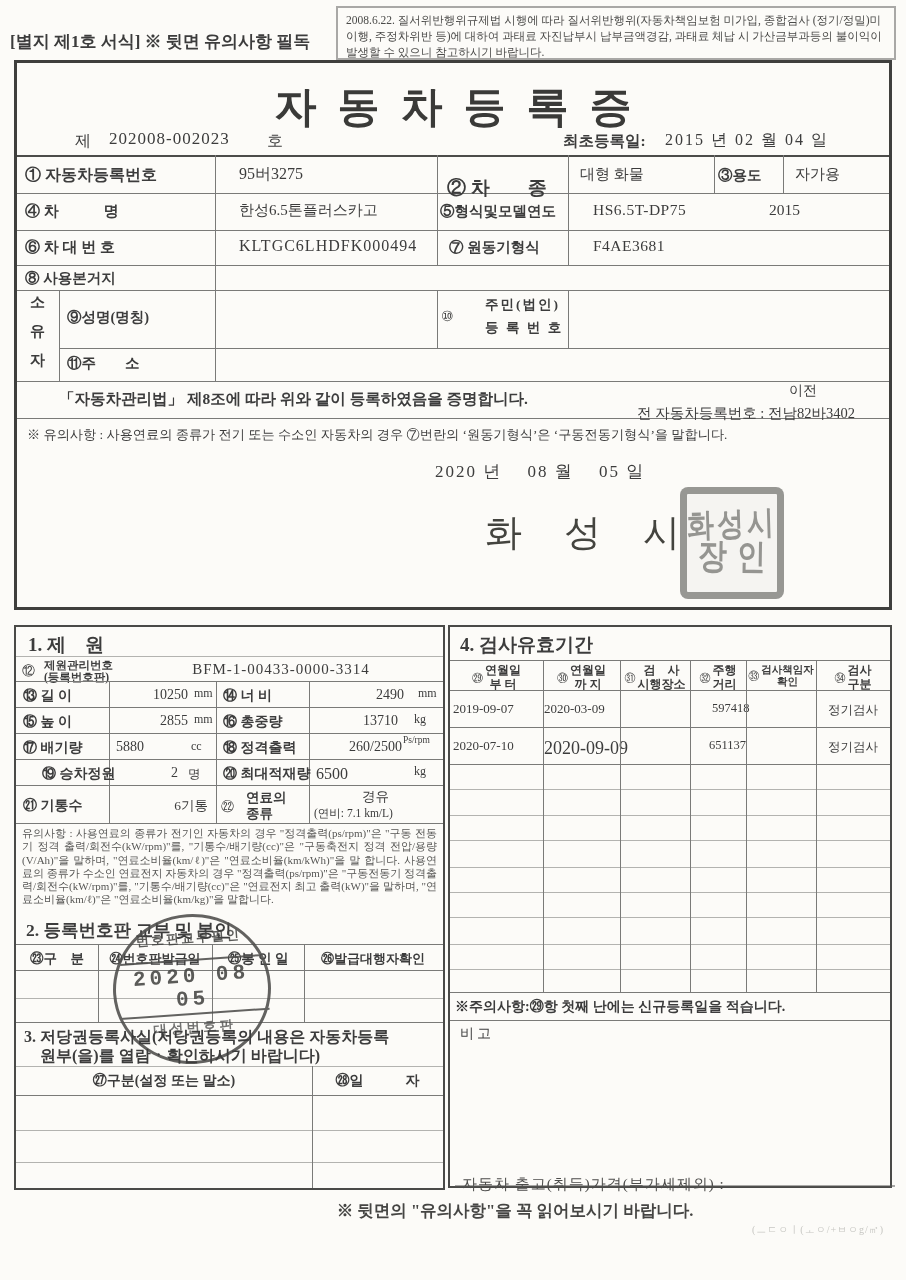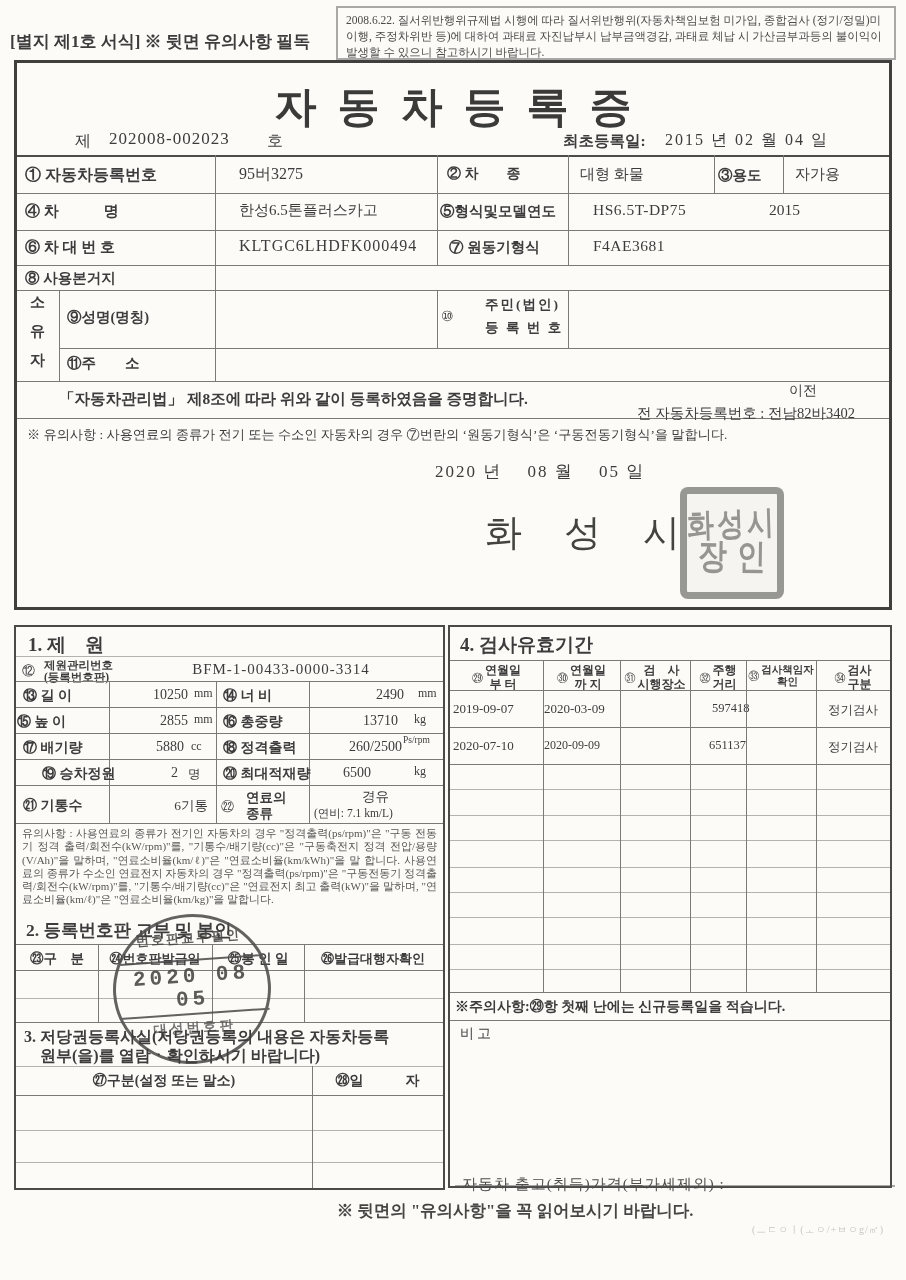--- a/index.html
+++ b/index.html
@@ -72,21 +72,21 @@
     <i class="vl" style="left:420px;top:92px;height:110px;"></i>
     <i class="vl" style="left:420px;top:227px;height:58px;"></i>
     <i class="vl" style="left:551px;top:92px;height:110px;"></i>
     <i class="vl" style="left:551px;top:227px;height:58px;"></i>
     <i class="vl" style="left:697px;top:92px;height:38px;"></i>
     <i class="vl" style="left:766px;top:92px;height:38px;"></i>
     <i class="vl" style="left:42px;top:227px;height:91px;"></i>
 
     <div class="abs b" style="left:8px;top:102px;font-size:16px;">① 자동차등록번호</div>
     <div class="abs" style="left:222px;top:101px;font-size:16px;">95버3275</div>
-    <div class="abs b" style="left:430px;top:102px;font-size:14px;">② 차　　종</div>
+    <div class="abs b" style="left:430px;top:112px;font-size:19px;">② 차　　종</div>
     <div class="abs" style="left:563px;top:102px;font-size:15px;">대형 화물</div>
     <div class="abs b" style="left:701px;top:103px;font-size:14.5px;">③용도</div>
     <div class="abs" style="left:778px;top:102px;font-size:15px;">자가용</div>
 
     <div class="abs b" style="left:8px;top:139px;font-size:15px;">④ 차　　　명</div>
     <div class="abs" style="left:222px;top:138px;font-size:15px;">한성6.5톤플러스카고</div>
     <div class="abs b" style="left:423px;top:139px;font-size:14.5px;">⑤형식및모델연도</div>
     <div class="abs" style="left:576px;top:138px;font-size:15.5px;letter-spacing:.5px;">HS6.5T-DP75</div>
     <div class="abs" style="left:752px;top:138px;font-size:15.5px;">2015</div>
 
@@ -141,39 +141,39 @@
     <i class="vl" style="left:200px;top:54px;height:142px;"></i>
     <i class="vl" style="left:293px;top:54px;height:142px;"></i>
 
     <div class="abs b" style="left:7px;top:60px;font-size:14px;">⑬ 길 이</div>
     <div class="abs" style="left:100px;top:60px;width:72px;text-align:right;font-size:14px;">10250</div>
     <div class="abs" style="left:178px;top:59px;font-size:12px;">mm</div>
     <div class="abs b" style="left:207px;top:60px;font-size:14px;">⑭ 너 비</div>
     <div class="abs" style="left:300px;top:60px;width:88px;text-align:right;font-size:14px;">2490</div>
     <div class="abs" style="left:402px;top:59px;font-size:12px;">mm</div>
 
-    <div class="abs b" style="left:1px;top:86px;font-size:14px;">⑮ 높 이</div>
+    <div class="abs b" style="left:7px;top:86px;font-size:14px;">⑮ 높 이</div>
     <div class="abs" style="left:100px;top:86px;width:72px;text-align:right;font-size:14px;">2855</div>
     <div class="abs" style="left:178px;top:85px;font-size:12px;">mm</div>
     <div class="abs b" style="left:207px;top:86px;font-size:14px;">⑯ 총중량</div>
     <div class="abs" style="left:300px;top:86px;width:82px;text-align:right;font-size:14px;">13710</div>
     <div class="abs" style="left:398px;top:85px;font-size:12px;">kg</div>
 
     <div class="abs b" style="left:7px;top:112px;font-size:14px;">⑰ 배기량</div>
-    <div class="abs" style="left:100px;top:112px;width:68px;text-align:right;font-size:14px;">5880</div>
+    <div class="abs" style="left:100px;top:112px;width:68px;text-align:left;font-size:14px;">5880</div>
     <div class="abs" style="left:175px;top:112px;font-size:12px;">cc</div>
     <div class="abs b" style="left:207px;top:112px;font-size:14px;">⑱ 정격출력</div>
     <div class="abs" style="left:300px;top:112px;width:86px;text-align:right;font-size:14px;">260/2500</div>
     <div class="abs" style="left:387px;top:108px;font-size:9.5px;">Ps/rpm</div>
 
     <div class="abs b" style="left:7px;top:138px;font-size:14px;margin-left:19px;">⑲ 승차정원</div>
     <div class="abs" style="left:100px;top:138px;width:62px;text-align:right;font-size:14px;">2</div>
     <div class="abs" style="left:172px;top:139px;font-size:12.5px;">명</div>
     <div class="abs b" style="left:207px;top:138px;font-size:14px;">⑳ 최대적재량</div>
-    <div class="abs" style="left:300px;top:138px;width:82px;text-align:center;font-size:14px;">6500</div>
+    <div class="abs" style="left:300px;top:138px;width:82px;text-align:left;font-size:16px;">6500</div>
     <div class="abs" style="left:398px;top:137px;font-size:12px;">kg</div>
 
     <div class="abs b" style="left:7px;top:170px;font-size:14px;">㉑ 기통수</div>
     <div class="abs" style="left:120px;top:170px;width:72px;text-align:right;font-size:13.5px;">6기통</div>
     <div class="abs" style="left:205px;top:172px;font-size:13px;">㉒</div>
     <div class="abs b" style="left:230px;top:162px;font-size:13.5px;">연료의</div>
     <div class="abs b" style="left:230px;top:178px;font-size:13.5px;">종류</div>
     <div class="abs" style="left:293px;top:161px;width:133px;text-align:center;font-size:13.5px;">경유</div>
     <div class="abs" style="left:298px;top:179px;font-size:11.5px;">(연비:   7.1 km/L)</div>
 
@@ -260,21 +260,21 @@
     </div>
     <i class="hl" style="left:0;top:63px;width:440px;"></i>
 
     <div class="abs" style="left:3px;top:74px;font-size:13px;">2019-09-07</div>
     <div class="abs" style="left:94px;top:74px;font-size:13px;">2020-03-09</div>
     <div class="abs" style="left:240px;top:74px;width:56px;font-size:12.5px;padding-left:22px;">597418</div>
     <div class="abs" style="left:366px;top:75px;width:74px;text-align:center;font-size:12.5px;">정기검사</div>
     <i class="hl" style="left:0;top:100px;width:440px;"></i>
 
     <div class="abs" style="left:3px;top:111px;font-size:13px;">2020-07-10</div>
-    <div class="abs" style="left:94px;top:111px;font-size:12px;">2020-09-09</div>
+    <div class="abs" style="left:94px;top:111px;font-size:18px;">2020-09-09</div>
     <div class="abs" style="left:240px;top:111px;width:56px;text-align:right;font-size:12.5px;">651137</div>
     <div class="abs" style="left:366px;top:112px;width:74px;text-align:center;font-size:12.5px;">정기검사</div>
     <i class="hl" style="left:0;top:137px;width:440px;"></i>
 
     <i class="hl light" style="left:0;top:162px;width:440px;"></i>
     <i class="hl light" style="left:0;top:188px;width:440px;"></i>
     <i class="hl light" style="left:0;top:213px;width:440px;"></i>
     <i class="hl light" style="left:0;top:240px;width:440px;"></i>
     <i class="hl light" style="left:0;top:265px;width:440px;"></i>
     <i class="hl light" style="left:0;top:290px;width:440px;"></i>

